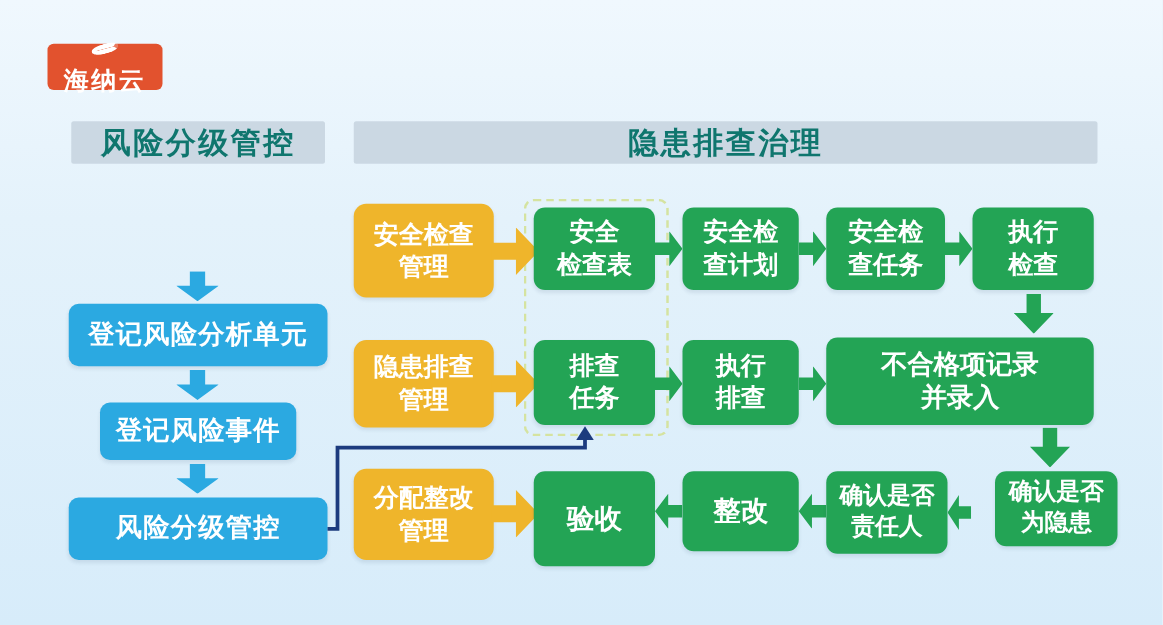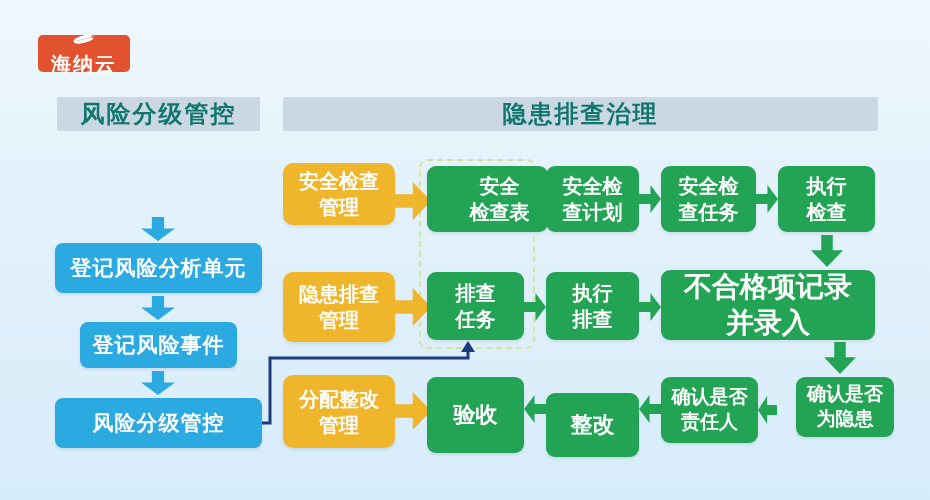--- a/index.html
+++ b/index.html
@@ -18,21 +18,21 @@
   .hdr{position:absolute;height:34px;background:#CBD8E3;color:#0f766e;font-weight:bold;
     font-size:24px;display:flex;align-items:center;justify-content:center;border-radius:2px;
     letter-spacing:2px;}
   
   .node{position:absolute;display:flex;align-items:center;justify-content:center;text-align:center;
     color:#fff;font-weight:bold;white-space:pre-line;line-height:1.3;
     box-shadow:0 2px 3px rgba(30,60,90,.10);}
   .blue{background:#2BA9E1;border-radius:8px;font-size:21px;letter-spacing:1px;}
   .yellow{background:#EFB52B;border-radius:10px;font-size:20px;}
   .green{background:#23A455;border-radius:9px;font-size:20px;}
-  .f22{font-size:22px;} .f19{font-size:19px;} .f21{font-size:28px;}
+  .f22{font-size:22px;} .f19{font-size:19px;} .f21{font-size:21px;}
   
   .arrow{position:absolute;}
   .a-blue{background:#2BA9E1;} .a-yellow{background:#EFB52B;} .a-green{background:#23A455;}
   .dirR{clip-path:polygon(0 32%,52% 32%,52% 0,100% 50%,52% 100%,52% 68%,0 68%);}
   .dirL{clip-path:polygon(100% 32%,48% 32%,48% 0,0 50%,48% 100%,48% 68%,100% 68%);}
   .dirD{clip-path:polygon(32% 0,68% 0,68% 48%,100% 48%,50% 100%,0 48%,32% 48%);}
   
   .dashed{position:absolute;left:419px;top:159px;width:112px;height:186px;
     border:2px dashed #D5E3A0;border-radius:8px;pointer-events:none;}
   .connector{position:absolute;left:0;top:0;pointer-events:none;}
@@ -52,24 +52,24 @@
 
   <div class="arrow a-blue dirD" style="left:141px;top:217px;width:34px;height:24px;"></div>
   <div class="node blue" style="left:55px;top:243px;width:207px;height:50px;">登记风险分析单元</div>
   <div class="arrow a-blue dirD" style="left:141px;top:296px;width:34px;height:24px;"></div>
   <div class="node blue" style="left:80px;top:322px;width:157px;height:46px;">登记风险事件</div>
   <div class="arrow a-blue dirD" style="left:141px;top:371px;width:34px;height:24px;"></div>
   <div class="node blue" style="left:55px;top:398px;width:207px;height:50px;">风险分级管控</div>
 
   <div class="dashed"></div>
 
-  <div class="node yellow" style="left:283px;top:163px;width:112px;height:62px;">安全检查
+  <div class="node yellow" style="left:283px;top:163px;width:112px;height:75px;">安全检查
 管理</div>
   <div class="arrow a-yellow dirR" style="left:393px;top:182px;width:38px;height:38px;"></div>
-  <div class="node green" style="left:427px;top:166px;width:97px;height:66px;padding-left:24px;">安全
+  <div class="node green" style="left:427px;top:166px;width:97px;height:66px;">安全
 检查表</div>
   <div class="arrow a-green dirR" style="left:524px;top:185px;width:22px;height:28px;"></div>
   <div class="node green" style="left:546px;top:166px;width:93px;height:66px;">安全检
 查计划</div>
   <div class="arrow a-green dirR" style="left:639px;top:185px;width:22px;height:28px;"></div>
   <div class="node green" style="left:661px;top:166px;width:95px;height:66px;">安全检
 查任务</div>
   <div class="arrow a-green dirR" style="left:756px;top:185px;width:22px;height:28px;"></div>
   <div class="node green" style="left:778px;top:166px;width:97px;height:66px;">执行
 检查</div>
@@ -86,21 +86,21 @@
   <div class="arrow a-green dirR" style="left:639px;top:293px;width:22px;height:28px;"></div>
   <div class="node green f21" style="left:661px;top:270px;width:214px;height:70px;">不合格项记录
 并录入</div>
   <div class="arrow a-green dirD" style="left:824px;top:342px;width:32px;height:32px;"></div>
 
   <div class="node yellow" style="left:283px;top:375px;width:112px;height:73px;">分配整改
 管理</div>
   <div class="arrow a-yellow dirR" style="left:393px;top:392px;width:38px;height:38px;"></div>
   <div class="node green f22" style="left:427px;top:377px;width:97px;height:76px;">验收</div>
   <div class="arrow a-green dirL" style="left:524px;top:395px;width:22px;height:28px;"></div>
-  <div class="node green f22" style="left:546px;top:377px;width:93px;height:64px;margin-top:16px;">整改</div>
+  <div class="node green f22" style="left:546px;top:377px;width:93px;height:64px;">整改</div>
   <div class="arrow a-green dirL" style="left:639px;top:395px;width:22px;height:28px;"></div>
   <div class="node green f19" style="left:661px;top:377px;width:97px;height:66px;">确认是否
 责任人</div>
   <div class="arrow a-green dirL" style="left:758px;top:396px;width:19px;height:28px;"></div>
   <div class="node green f19" style="left:796px;top:377px;width:98px;height:60px;">确认是否
 为隐患</div>
 
   <svg class="connector" width="930" height="500" viewBox="0 0 930 500">
     <path d="M262,423 L270,423 L270,358 L468,358 L468,349" fill="none" stroke="#1C3B7E" stroke-width="3"></path>
     <path d="M468,341 L461,352 L475,352 Z" fill="#1C3B7E"></path>

